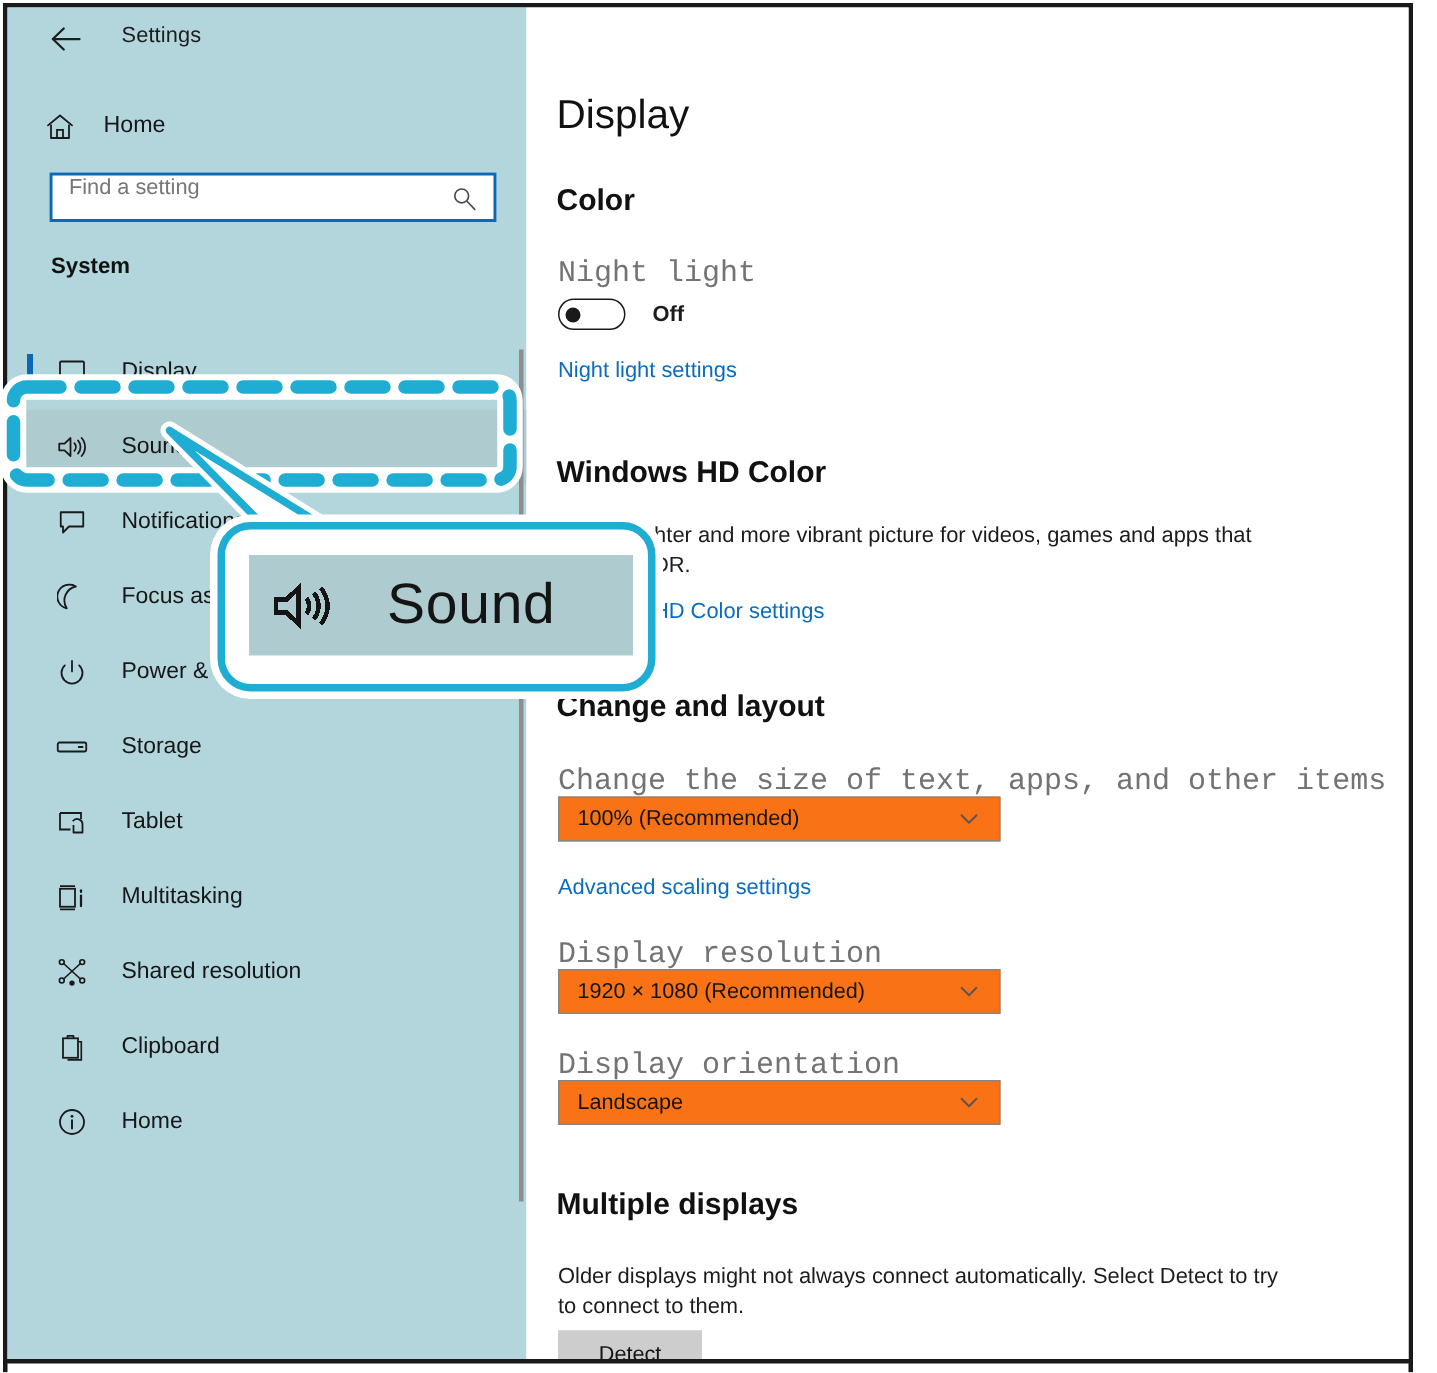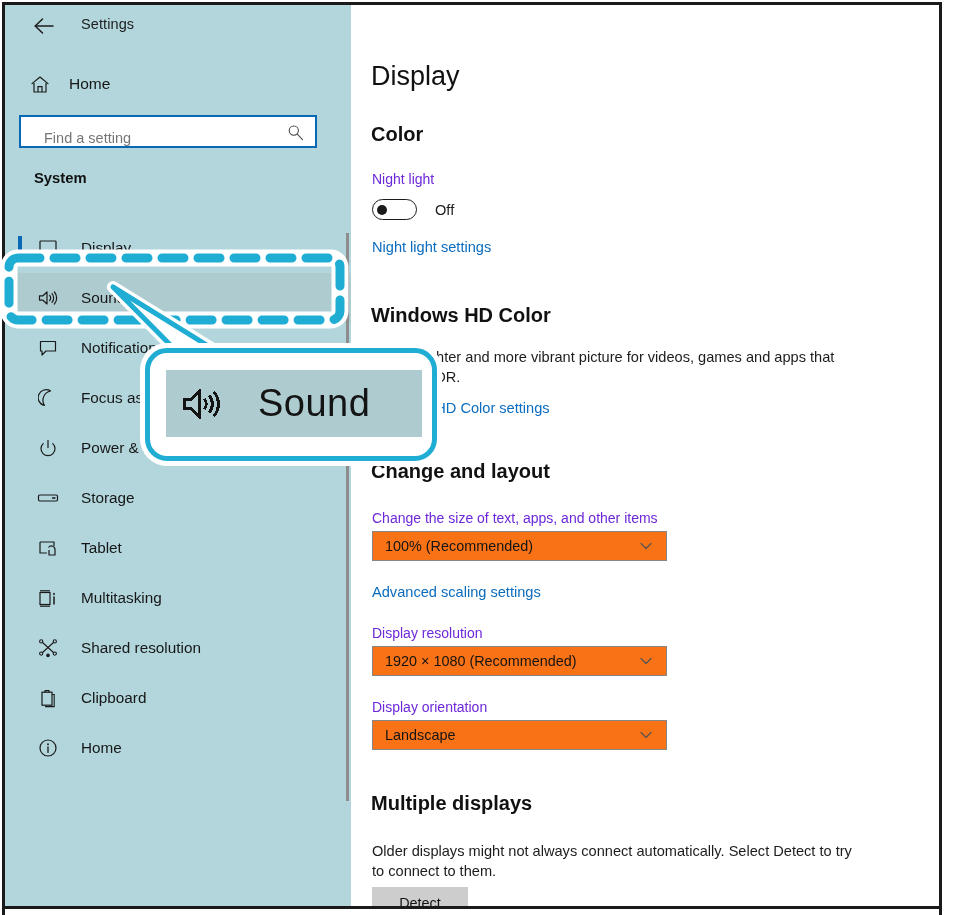--- a/index.html
+++ b/index.html
@@ -60,26 +60,26 @@
     display: flex; align-items: center;
   }
   #home-row .ico {
     width: 46px; display: flex; justify-content: center; align-items: center;
     margin-left: 12px;
   }
   #home-label { font-size: 15.5px; color: #171717; margin-left: 6px; }
 
   #search-box {
     position: absolute;
-    left: 14px; top: 110px;
+    left: 28px; top: 110px;
     width: 298px; height: 33px;
     background: #ffffff;
     border: 2px solid #0a68b4;
     box-sizing: border-box;
-    display: flex; align-items: flex-end; padding-left: 12px;
+    display: flex; align-items: flex-start;
   }
   #search-input {
     border: none; outline: none; background: transparent;
     font-family: "Liberation Sans", sans-serif;
     font-size: 14.5px;
     color: #1b1b1b;
     margin-left: 11px;
     width: 250px;
     padding: 0;
   }
@@ -160,22 +160,23 @@
   .section-head {
     position: absolute;
     left: 20px;
     font-size: 20px;
     color: #111;
     font-weight: bold;
   }
   .body-label {
     position: absolute;
     left: 21px;
-    font-size: 14px;
-    color: #6d28d9;
+    font-size: 20px;
+    color: #737373;
+    font-family: Liberation Mono, monospace;
   }
   .body-text {
     position: absolute;
     left: 21px;
     font-size: 14.6px;
     color: #1c1c1c;
     line-height: 20px;
     width: 480px;
   }
   .link {
@@ -184,21 +185,21 @@
     font-size: 14.6px;
     color: #0a6cbe;
     text-decoration: none;
     cursor: pointer;
   }
 
   
   #night-toggle-wrap {
     position: absolute;
     left: 21px; top: 194px;
-    display: flex; align-items: center;
+    display: flex; align-items: center; font-weight: bold;
   }
   #night-toggle {
     width: 45px; height: 21px;
     border: 1.6px solid #1a1a1a;
     border-radius: 11px;
     background: #ffffff;
     position: relative;
     box-sizing: border-box;
     cursor: pointer;
   }

